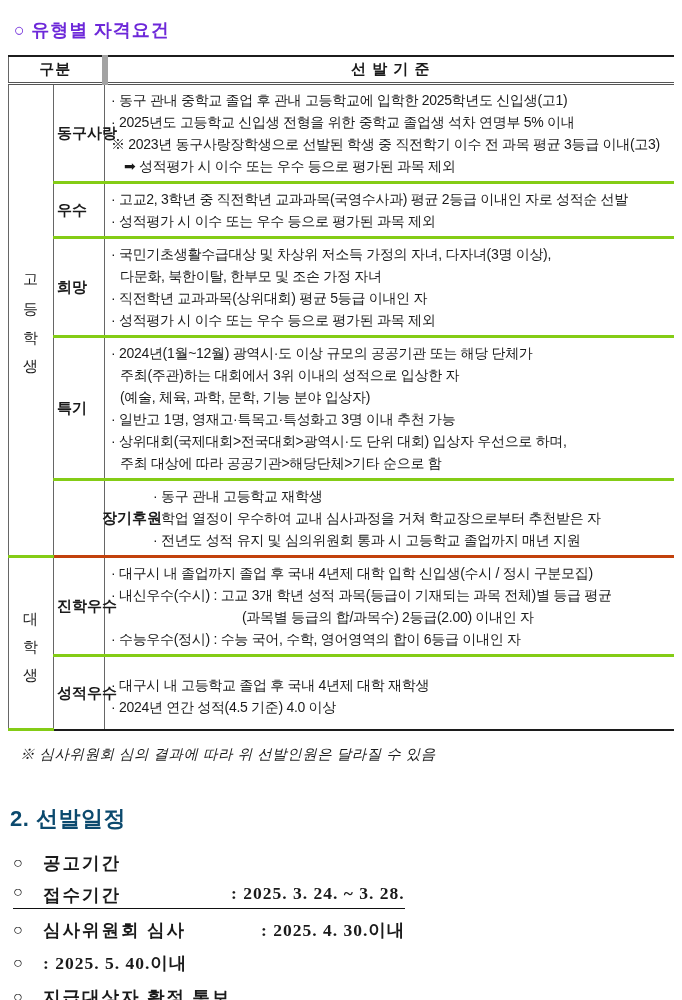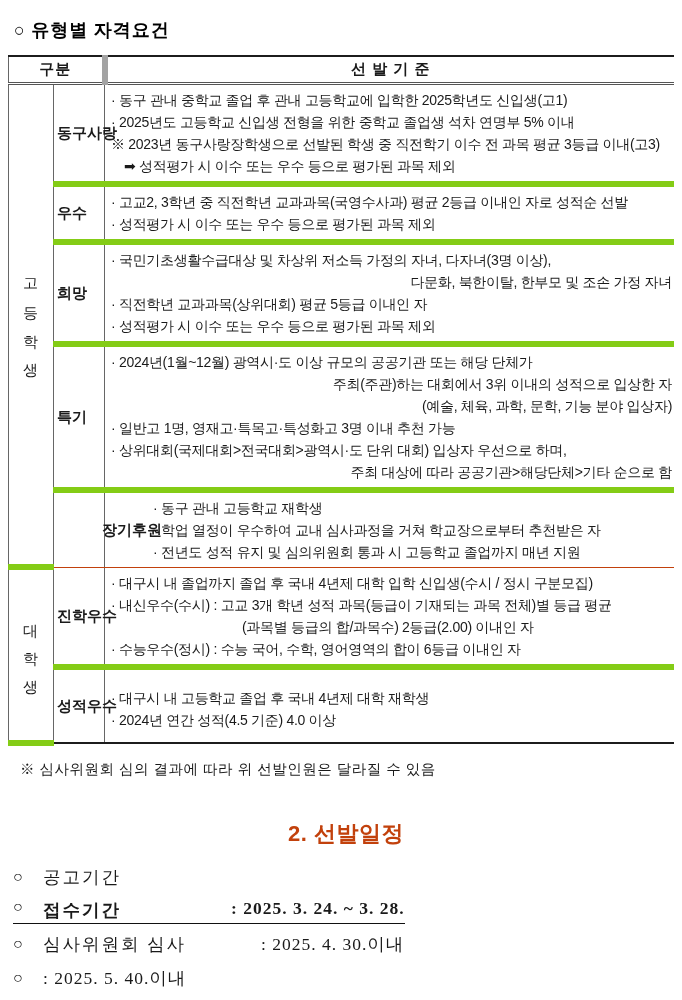--- a/index.html
+++ b/index.html
@@ -11,21 +11,21 @@
     color: #1a1a1a;
   }
 
   
   .h-qual {
     margin: 18px 0 0 14px;
     font-family: "Liberation Serif", serif;
     font-size: 18px;
     font-weight: 600;
     letter-spacing: 1px;
-    color: #000000;
+    color: #6d28d9;
   }
 
   
   table.criteria {
     margin: 13px 8px 0 8px;
     width: 666px;
     border-collapse: collapse;
     table-layout: fixed;
     border-top: 2.5px solid #1c1c1c;
     border-bottom: 2.5px solid #1c1c1c;
@@ -65,32 +65,33 @@
     word-break: keep-all;
     font-weight: bold;
   }
   td.crit {
     padding: 4px 2px 4px 6px;
     font-size: 14px;
     line-height: 22px;
     overflow: hidden;
   }
   td.crit .line { white-space: nowrap; letter-spacing: -0.3px; }
-  tr.rborder > td { border-bottom: 6px solid #84cc16; margin-left: 31px; }
-  tr.gborder > td { border-bottom: 1px solid #c2410c; padding-left: 48px; }
+  tr.rborder > td { border-bottom: 3px solid #84cc16; margin-left: 31px; }
+  tr.gborder > td { border-bottom: 3px solid #c2410c; padding-left: 48px; }
   td.pad-tall { padding-top: 17px; padding-bottom: 11px; }
-  .cont   { padding-left: 9px; text-align: right; }
+  .cont   { padding-left: 9px; }
   .arr    { padding-left: 13px; }
   .bigind { padding-left: 131px; }
 
   
   .note {
     margin: 14px 0 0 20px;
     font-size: 14.5px;
     letter-spacing: 0.5px;
+    font-style: italic;
   }
 
   
   .sec2-title {
     margin: 40px 0 0 10px;
     font-size: 22px;
     font-weight: bold;
     letter-spacing: 0.5px;
   }
   .schedule { margin: 12px 0 0 13px; font-family: "Liberation Serif", serif; }
@@ -103,21 +104,21 @@
   }
   .sched-item .bullet { width: 30px; font-size: 16px; }
   .sched-item .lbl { width: 218px; letter-spacing: 2px; }
   .sched-item .val { letter-spacing: 1px; }
   .sched-item.emph .wrap {
     display: flex;
     font-weight: bold;
     border-bottom: 1.6px solid #111;
     padding-bottom: 1px;
   }
-  .sched-item .wrap { display: flex; }
+  .sched-item .wrap { display: flex; font-weight: bold; }
 </style>
 </head>
 <body>
 
 <div class="h-qual">○ 유형별 자격요건</div>
 
 <table class="criteria">
   <colgroup>
       <col class="c1">
       <col class="c2">
@@ -196,21 +197,21 @@
       <td class="crit pad-tall">
         <div class="line">· 대구시 내 고등학교 졸업 후 국내 4년제 대학 재학생</div>
         <div class="line">· 2024년 연간 성적(4.5 기준) 4.0 이상</div>
       </td>
     </tr>
   </tbody>
 </table>
 
 <div class="note">※ 심사위원회 심의 결과에 따라 위 선발인원은 달라질 수 있음</div>
 
-<div class="sec2-title" style="color: #c2410c; text-align: center;">2. 선발일정</div>
+<div class="sec2-title" style="color: #0c4a6e;">2. 선발일정</div>
 
 <div class="schedule">
   <div class="sched-item">
     <span class="bullet">○</span>
     <span class="wrap">
         <span class="lbl">공고기간</span>
       </span>
   </div>
   <div class="sched-item emph">
     <span class="wrap">

